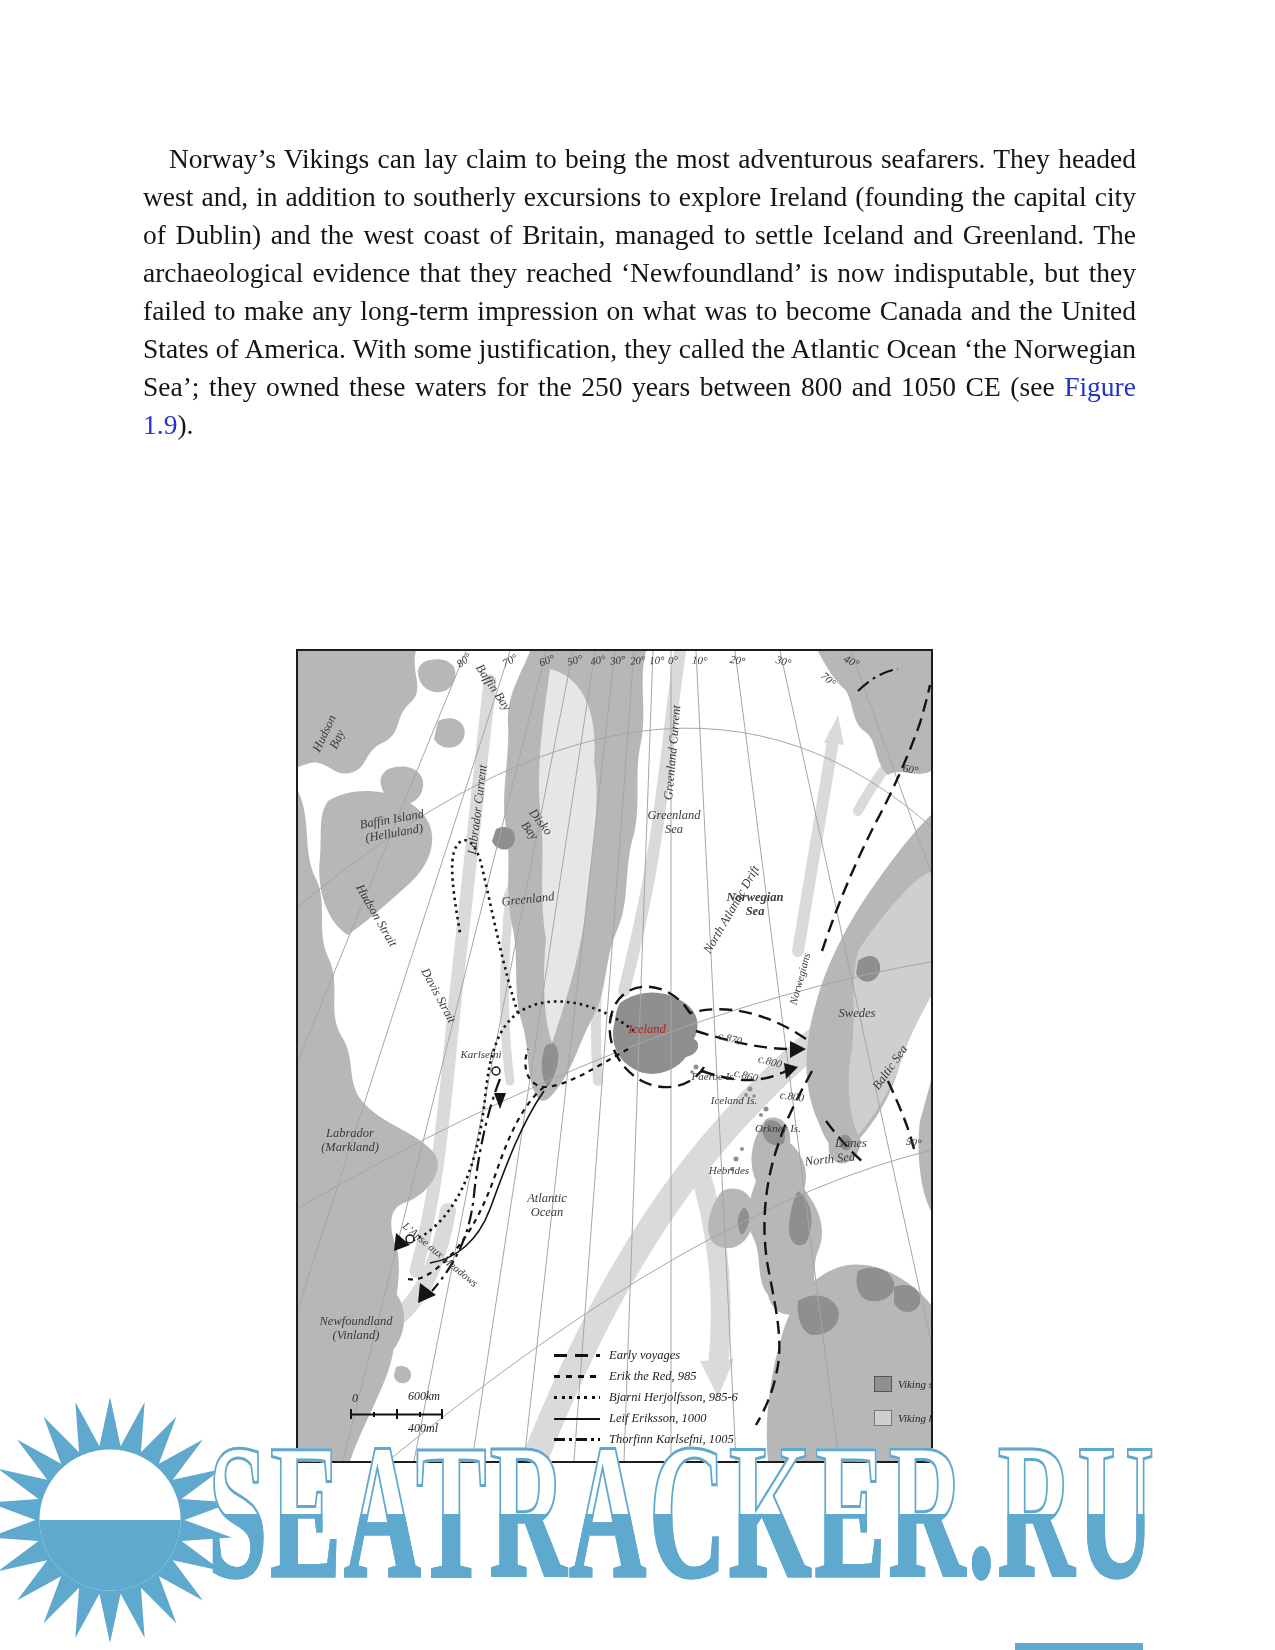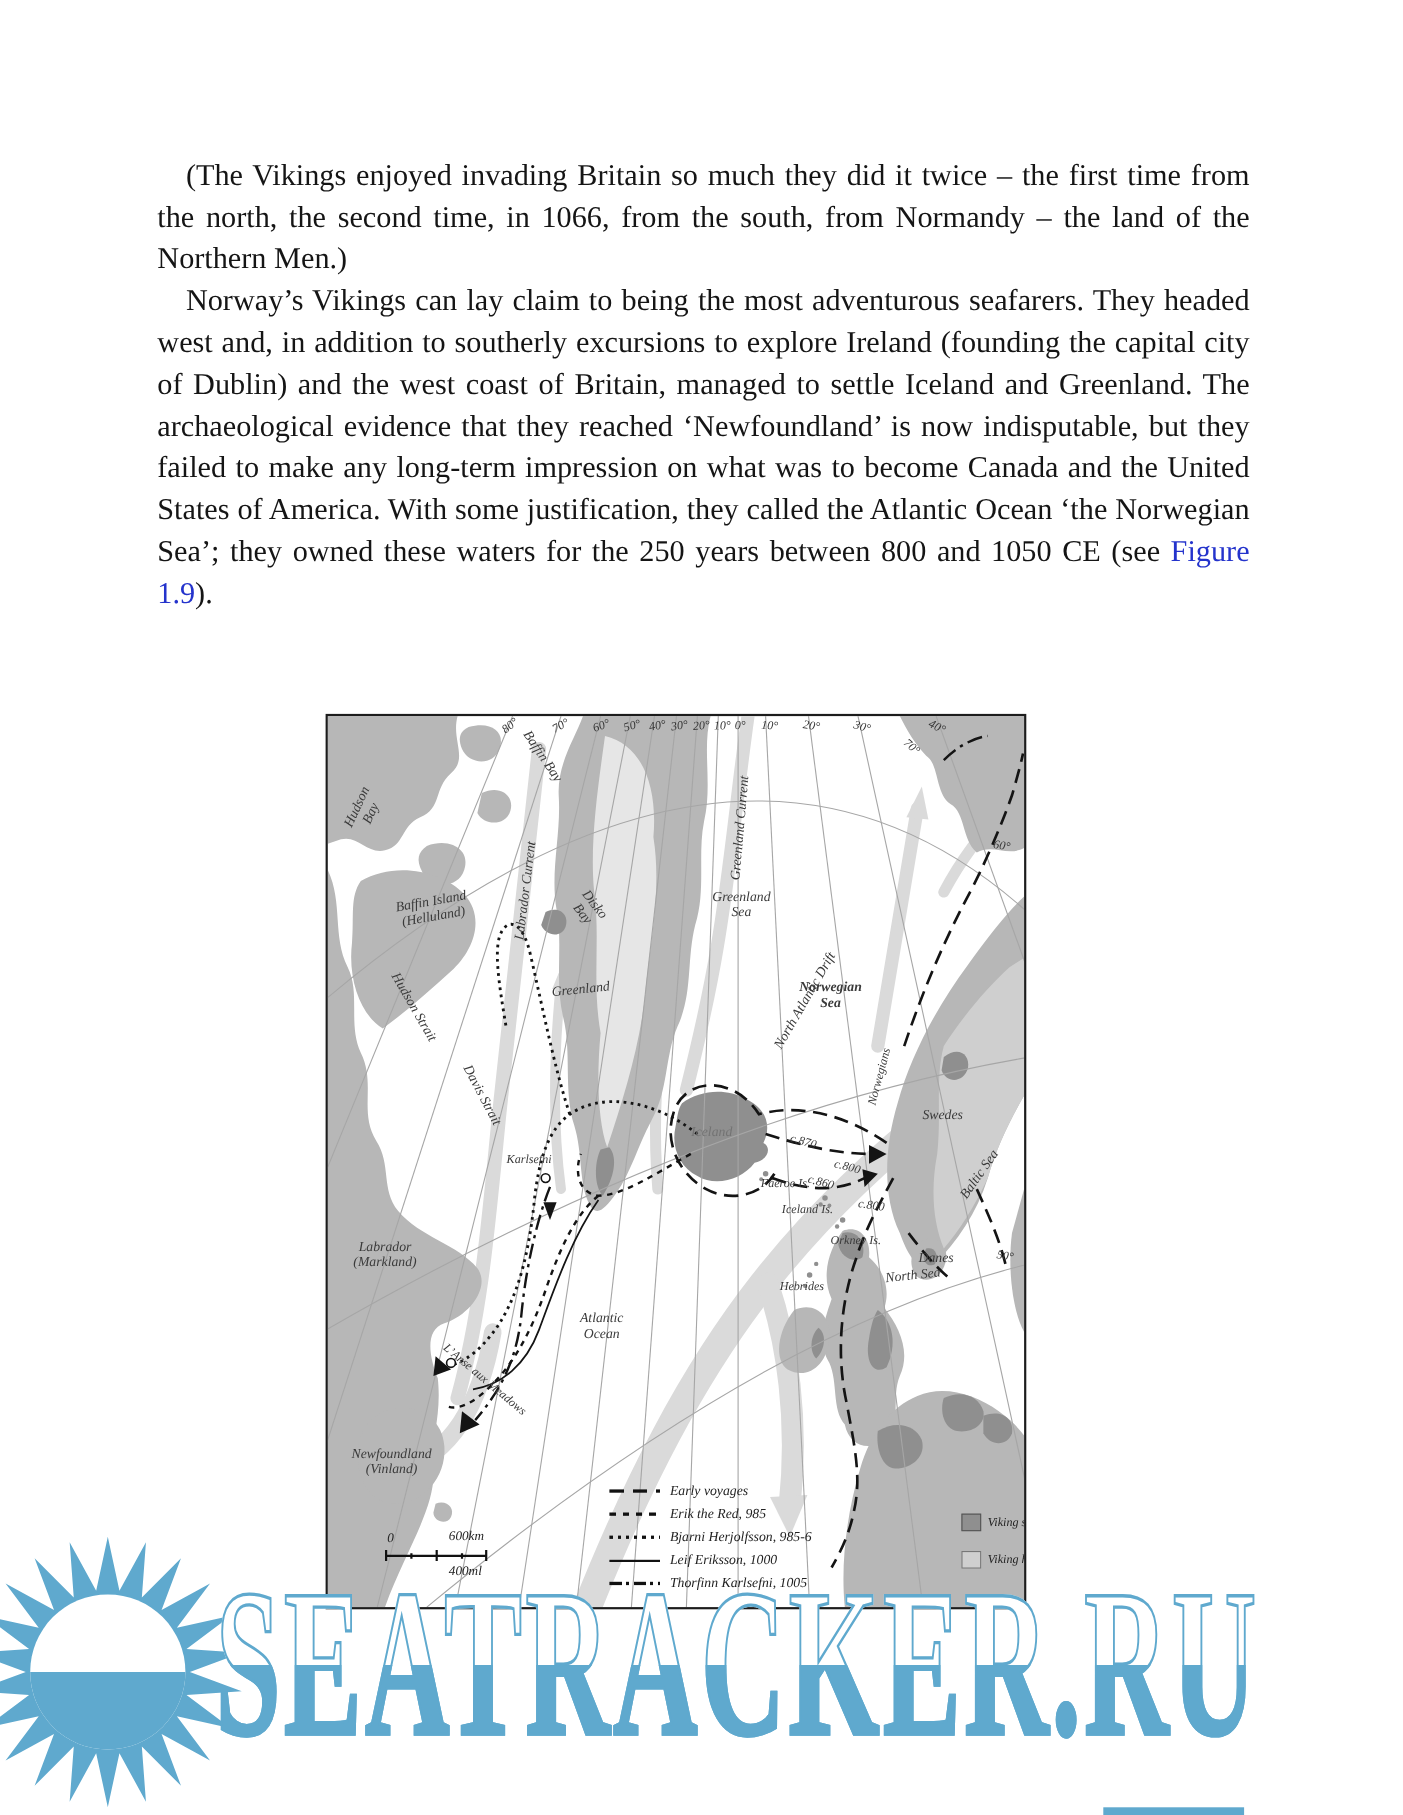--- a/index.html
+++ b/index.html
@@ -13,21 +13,21 @@
   .figlink{color:#2433cc;text-decoration:none;cursor:pointer;}
 
   
   .map-figure{position:absolute;left:296px;top:649px;width:637px;height:814px;margin:0;
               border:2px solid #1c1c1c;box-sizing:border-box;background:#fff;}
   .map-inner{position:absolute;left:0;top:0;width:633px;height:810px;overflow:hidden;}
   .map-inner svg{position:absolute;left:0;top:0;}
 
   .mlabel{position:absolute;font-style:italic;font-size:12.5px;line-height:1.08;
           color:#3a3a3a;white-space:pre-line;text-align:center;transform-origin:center;}
-  .mlabel.light{color:#737373;}
+  .mlabel.light{color:#b91c1c;}
   .mlabel.small{font-size:11px;}
   .mer{position:absolute;font-style:italic;font-size:11px;color:#333;transform-origin:center;}
 
   
   .legend-routes{position:absolute;left:256px;top:694px;}
   .lrow{display:flex;align-items:center;gap:9px;height:21px;}
   .lsample{display:inline-block;width:46px;height:3px;flex:0 0 46px;}
   .ls-longdash{background:repeating-linear-gradient(90deg,#111 0 13px,transparent 13px 21px);}
   .ls-shortdash{background:repeating-linear-gradient(90deg,#111 0 6px,transparent 6px 12px);}
   .ls-dotted{background:repeating-linear-gradient(90deg,#111 0 3px,transparent 3px 7.5px);}
@@ -44,37 +44,36 @@
 
   
   .scale{position:absolute;left:52px;top:740px;width:120px;height:50px;
          font-size:12px;font-style:italic;color:#222;}
   .scale .s0{position:absolute;left:2px;top:0;}
   .scale .skm{position:absolute;left:58px;top:-2px;}
   .scale .sbar{position:absolute;left:0;top:18px;}
   .scale .sml{position:absolute;left:58px;top:30px;}
 
   
-  .watermark{position:absolute;left:0;top:1390px;width:1131px;height:260px;pointer-events:none;}
+  .watermark{position:absolute;left:12px;top:1390px;width:1131px;height:260px;pointer-events:none;}
   .sun{position:absolute;left:-28px;top:4px;}
   .wm-text{position:absolute;left:196px;top:22px;white-space:nowrap;
            font-family:"Liberation Serif",serif;font-weight:bold;font-size:192px;line-height:200px;
            letter-spacing:5px;transform:scaleX(0.555);transform-origin:left center;
            background:linear-gradient(to bottom,#ffffff 0 51%,#5fa9ce 51% 100%);
            -webkit-background-clip:text;background-clip:text;color:transparent;
            -webkit-text-stroke:3px #5fa9ce;}
   .corner-strip{position:absolute;right:0;bottom:0;width:128px;height:7px;background:#5fa9ce;}
 </style>
 </head>
 <body>
 
 <div class="page">
 
   <div class="text-block">
-    <p class="body-p indent">(The Vikings enjoyed invading Britain so much they did it twice – the first time from the north, the second time, in 1066, from the south, from Normandy – the land of the Northern Men.)</p>
     <p class="body-p indent"><span>Norway’s Vikings can lay claim to being the most adventurous seafarers. They headed west and, in addition to southerly excursions to explore Ireland (founding the capital city of Dublin) and the west coast of Britain, managed to settle Iceland and Greenland. The archaeological evidence that they reached ‘Newfoundland’ is now indisputable, but they failed to make any long-term impression on what was to become Canada and the United States of America. With some justification, they called the Atlantic Ocean ‘the Norwegian Sea’; they owned these waters for the 250 years between 800 and 1050 CE (see </span><a class="figlink">Figure 1.9</a><span>).</span></p>
   </div>
 
   <figure class="map-figure">
     <div class="map-inner">
 
       <svg width="633" height="810" viewBox="0 0 633 810">
 
         <g stroke="#dadada" fill="none" stroke-linecap="round">
           <path d="M192,30 C180,140 168,250 156,360 C146,460 140,540 118,620" stroke-width="13"></path>

